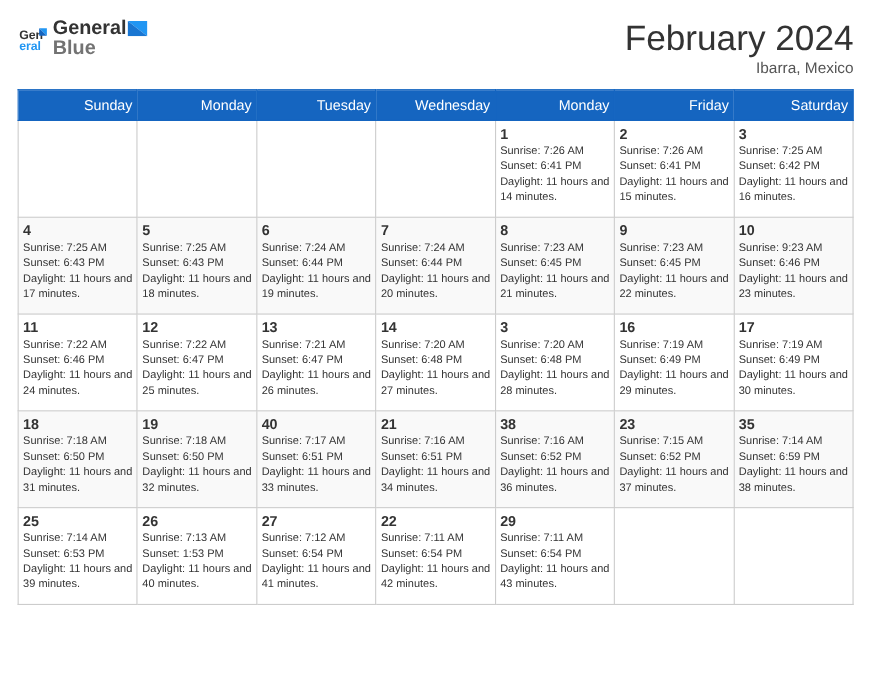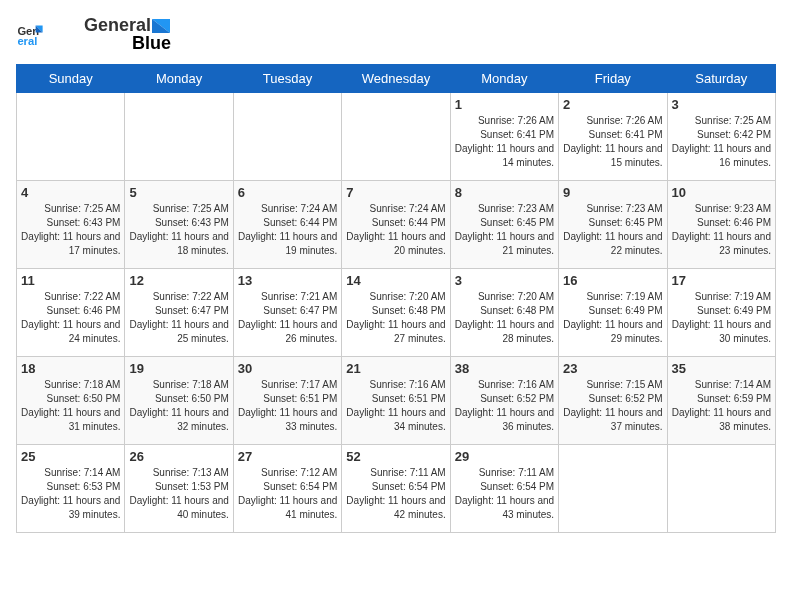--- a/index.html
+++ b/index.html
@@ -39,21 +39,21 @@
     }
     table {
       width: 100%;
       border-collapse: collapse;
       font-size: 11px;
     }
     thead th {
       background-color: #1565C0;
       color: #fff;
       padding: 6px 4px;
-      text-align: center;
+      text-align: right;
       font-weight: normal;
       font-size: 13px;
       border: 1px solid #1565C0;
     }
     tbody td {
       border: 1px solid #ccc;
       vertical-align: top;
       padding: 4px;
       width: calc(100% / 7);
       height: 88px;
@@ -62,21 +62,20 @@
       font-size: 13px;
       font-weight: bold;
       color: #333;
       display: block;
       margin-bottom: 2px;
     }
     .day-info {
       font-size: 10px;
       color: #333;
       line-height: 1.4;
-      text-align: right;
     }
     .empty-cell {
       background: #fff;
     }
     tbody tr:nth-child(even) td {
       background-color: #f9f9f9;
     }
     tbody tr:nth-child(odd) td {
       background-color: #fff;
     }
@@ -87,27 +86,31 @@
 <div class="header-area">
   <div class="logo">
     <svg class="logo-icon" viewBox="0 0 40 40" xmlns="http://www.w3.org/2000/svg">
       <text x="2" y="22" font-size="16" font-weight="bold" fill="#333">Gen</text>
       <text x="2" y="36" font-size="16" font-weight="bold" fill="#2196F3">eral</text>
       <polygon points="28,8 38,8 38,18" fill="#2196F3"></polygon>
       <polygon points="28,8 38,18 28,18" fill="#1565C0"></polygon>
     </svg>
     <div>
       <div style="font-size:18px; font-weight:bold; line-height:1;">
-        <span style="color:#333;margin-left:36px;">General</span><svg width="18" height="14" viewBox="0 0 18 14" style="vertical-align:middle; margin: 0 1px;">
+        <span style="color:#333;">General</span><svg width="18" height="14" viewBox="0 0 18 14" style="vertical-align:middle; margin: 0 1px;">
             <polygon points="0,0 18,0 18,14" fill="#2196F3"></polygon>
             <polygon points="0,0 18,14 0,14" fill="#1976D2"></polygon>
           </svg>
       </div>
-      <div style="font-size:18px; font-weight:bold; color:#000000; line-height:1;text-align:right;">Blue</div>
+      <div style="font-size:18px; font-weight:bold; color:#737373; line-height:1;">Blue</div>
     </div>
+  </div>
+  <div class="title-area">
+    <div class="calendar-title">February 2024</div>
+    <div class="calendar-subtitle">Ibarra, Mexico</div>
   </div>
 </div>
 
 <table>
   <thead>
     <tr>
 
     <th>Sunday</th>
         <th>Monday</th>
         <th>Tuesday</th>
@@ -238,21 +241,21 @@
 Sunset: 6:50 PM
 Daylight: 11 hours and 31 minutes.</div>
         </td>
         <td>
           <span class="day-number">19</span>
           <div class="day-info">Sunrise: 7:18 AM
 Sunset: 6:50 PM
 Daylight: 11 hours and 32 minutes.</div>
         </td>
         <td>
-          <span class="day-number">30</span>
+          <span class="day-number">40</span>
           <div class="day-info">Sunrise: 7:17 AM
 Sunset: 6:51 PM
 Daylight: 11 hours and 33 minutes.</div>
         </td>
         <td>
           <span class="day-number">21</span>
           <div class="day-info">Sunrise: 7:16 AM
 Sunset: 6:51 PM
 Daylight: 11 hours and 34 minutes.</div>
         </td>
@@ -288,21 +291,21 @@
 Sunset: 1:53 PM
 Daylight: 11 hours and 40 minutes.</div>
         </td>
         <td>
           <span class="day-number">27</span>
           <div class="day-info">Sunrise: 7:12 AM
 Sunset: 6:54 PM
 Daylight: 11 hours and 41 minutes.</div>
         </td>
         <td>
-          <span class="day-number">52</span>
+          <span class="day-number">22</span>
           <div class="day-info">Sunrise: 7:11 AM
 Sunset: 6:54 PM
 Daylight: 11 hours and 42 minutes.</div>
         </td>
         <td>
           <span class="day-number">29</span>
           <div class="day-info">Sunrise: 7:11 AM
 Sunset: 6:54 PM
 Daylight: 11 hours and 43 minutes.</div>
         </td>

